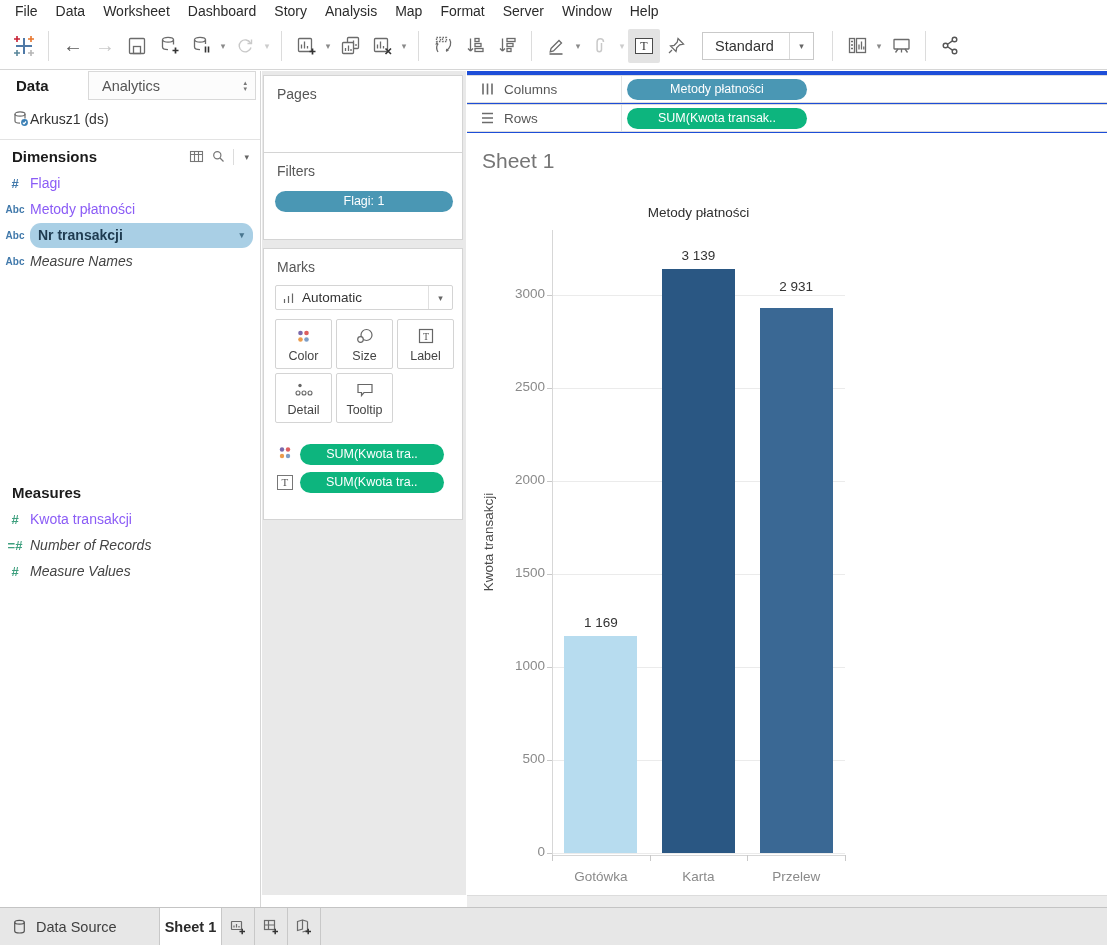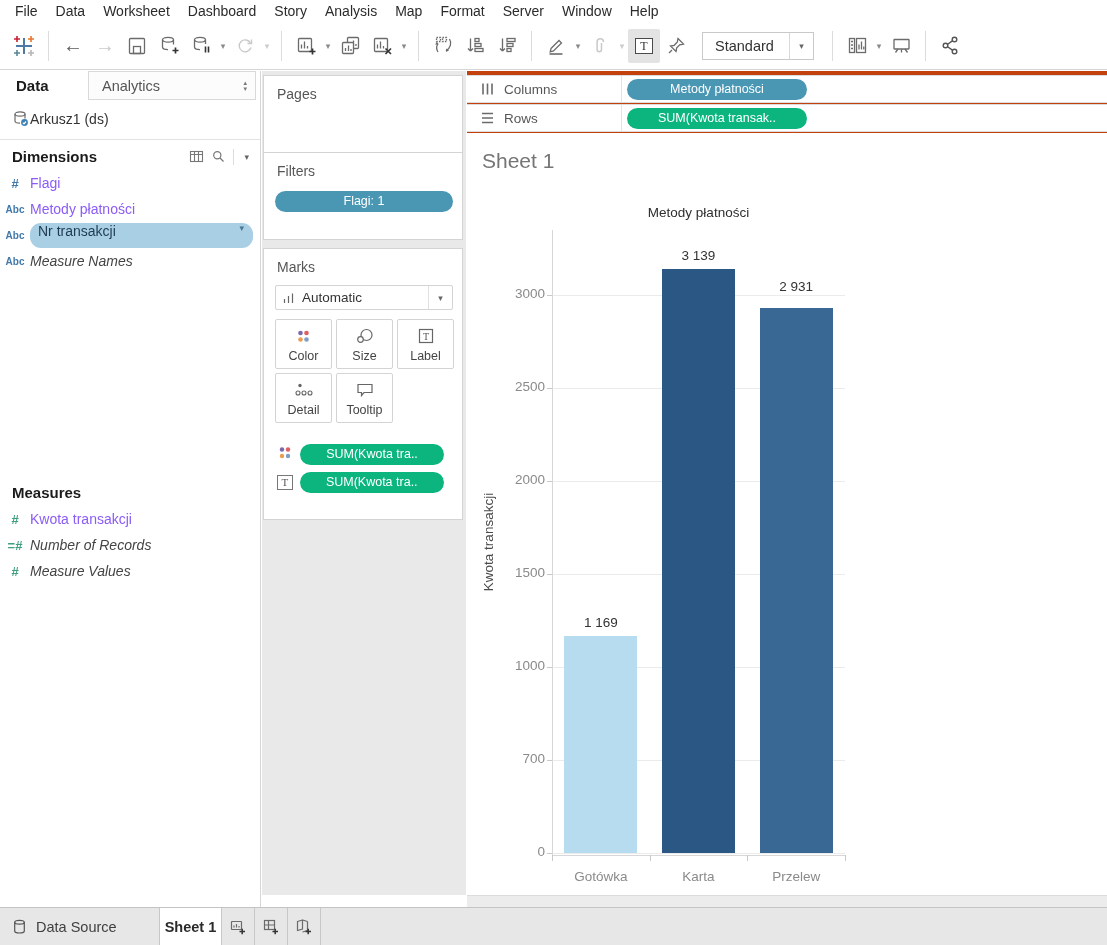--- a/index.html
+++ b/index.html
@@ -38,21 +38,21 @@
   .ph-icons { margin-left:auto; display:flex; align-items:center; gap:7px; }
   .ph-sep { width:1px; height:16px; background:#dcdcdc; }
   .ph-caret { font-size:9px; color:#666; padding:0 3px; cursor:pointer; }
   .field-row { display:flex; align-items:center; height:26px; cursor:pointer; }
   .ficon { width:30px; flex:none; text-align:center; font-size:10px; font-weight:bold; }
   .ficon.num { font-size:13px; }
   .ficon.blue { color:#4179ab; }
   .ficon.green { color:#3fa07f; }
   .flabel { font-size:14px; color:#8b5cf6; white-space:nowrap; }
   .flabel.italic { font-style:italic; color:#444; }
-  .fsel-pill { flex:1; display:flex; height:25px; margin-right:7px; background:#a9cfe5; border-radius:11px; padding-left:8px; }
+  .fsel-pill { flex:1; display:flex; align-items:center; height:25px; margin-right:7px; background:#a9cfe5; border-radius:11px; padding-left:8px;font-weight:bold; }
   .fsel-pill .flabel { color:#1e3b50; }
   .fsel-pill .sel-caret { margin-left:auto; margin-right:9px; font-size:9px; color:#49768f; }
   #measures-header { margin-top:202px; }
 
   
   #cards { position:absolute; left:262px; width:204px; top:71px; bottom:50px; background:#e9e9e9; }
   .card { position:absolute; left:1px; right:3px; background:#fff; border:1px solid #d4d4d4; }
   #card-pages { top:4px; height:86px; }
   #card-filters { top:81px; height:88px; }
   #card-marks { top:177px; height:272px; }
@@ -66,21 +66,21 @@
   #marks-dd .md-label { flex:1; font-size:13.5px; color:#333; }
   #marks-dd .md-caret { width:24px; align-self:stretch; border-left:1px solid #e0e0e0; display:flex; align-items:center; justify-content:center; font-size:9px; color:#666; }
   #marks-buttons { position:absolute; left:11px; top:70px; width:182px; display:flex; flex-wrap:wrap; gap:4px; }
   .mark-btn { width:57px; height:50px; border:1px solid #d4d4d4; border-radius:2px; background:#fff; display:flex; flex-direction:column; align-items:center; justify-content:flex-end; padding-bottom:5px; cursor:pointer; }
   .mark-btn .mb-icon { height:26px; display:flex; align-items:center; }
   .mark-btn .mb-label { font-size:12.5px; color:#444; }
   .marks-pill-row { position:absolute; left:13px; display:flex; align-items:center; gap:7px; }
   .marks-pill-row .pill { width:144px; }
 
   
-  #view { position:absolute; left:467px; right:0; top:71px; bottom:38px; background:#c2410c; }
+  #view { position:absolute; left:467px; right:0; top:71px; bottom:38px; background:#1d4ed8; }
   .shelf { position:absolute; left:0; right:0; height:28px; background:#fff; border-top:1px solid #dcdcdc; border-bottom:1px solid #dcdcdc; display:flex; align-items:center; }
   #shelf-columns { top:4px; }
   #shelf-rows { top:33px; }
   .shelf-label { width:155px; flex:none; align-self:stretch; display:flex; align-items:center; gap:9px; padding-left:13px; border-right:1px solid #e3e3e3; color:#575757; font-size:13.5px; }
   .shelf-pills { display:flex; align-items:center; padding-left:5px; }
   .shelf-pills .pill { width:180px; }
   #canvas { position:absolute; left:0; right:0; top:62px; bottom:12px; background:#fff; overflow:hidden; }
   #hscroll { position:absolute; left:0; right:0; bottom:0; height:12px; background:#ececec; border-top:1px solid #dcdcdc; }
   #sheet-title { position:absolute; left:15px; top:16px; font-size:21px; color:#757575; }
   #chart { position:absolute; left:0; top:0; right:0; bottom:0; }
@@ -463,21 +463,21 @@
   <div id="canvas">
     <div id="sheet-title">Sheet 1</div>
     <div id="chart">
         <div class="" style="position: absolute; left: 85px; width: 293px; top: 72px; text-align: center; font-size: 13.5px; color: rgb(46, 46, 46);">Metody płatności</div>
         <div class="" id="y-axis-title" style="left: 21px; top: 409px;">Kwota transakcji</div>
         <div class="grid-line" style="left: 85px; width: 293px; top: 720px;"></div>
         <div class="ytick-mark" style="left: 80px; top: 720px;"></div>
         <div class="ytick-label" style="left: 20px; top: 711px;">0</div>
         <div class="grid-line" style="left: 85px; width: 293px; top: 627px;"></div>
         <div class="ytick-mark" style="left: 80px; top: 627px;"></div>
-        <div class="ytick-label" style="left: 20px; top: 618px;">700</div>
+        <div class="ytick-label" style="left: 20px; top: 618px;">500</div>
         <div class="grid-line" style="left: 85px; width: 293px; top: 534px;"></div>
         <div class="ytick-mark" style="left: 80px; top: 534px;"></div>
         <div class="ytick-label" style="left: 20px; top: 525px;">1000</div>
         <div class="grid-line" style="left: 85px; width: 293px; top: 441px;"></div>
         <div class="ytick-mark" style="left: 80px; top: 441px;"></div>
         <div class="ytick-label" style="left: 20px; top: 432px;">1500</div>
         <div class="grid-line" style="left: 85px; width: 293px; top: 348px;"></div>
         <div class="ytick-mark" style="left: 80px; top: 348px;"></div>
         <div class="ytick-label" style="left: 20px; top: 339px;">2000</div>
         <div class="grid-line" style="left: 85px; width: 293px; top: 255px;"></div>

